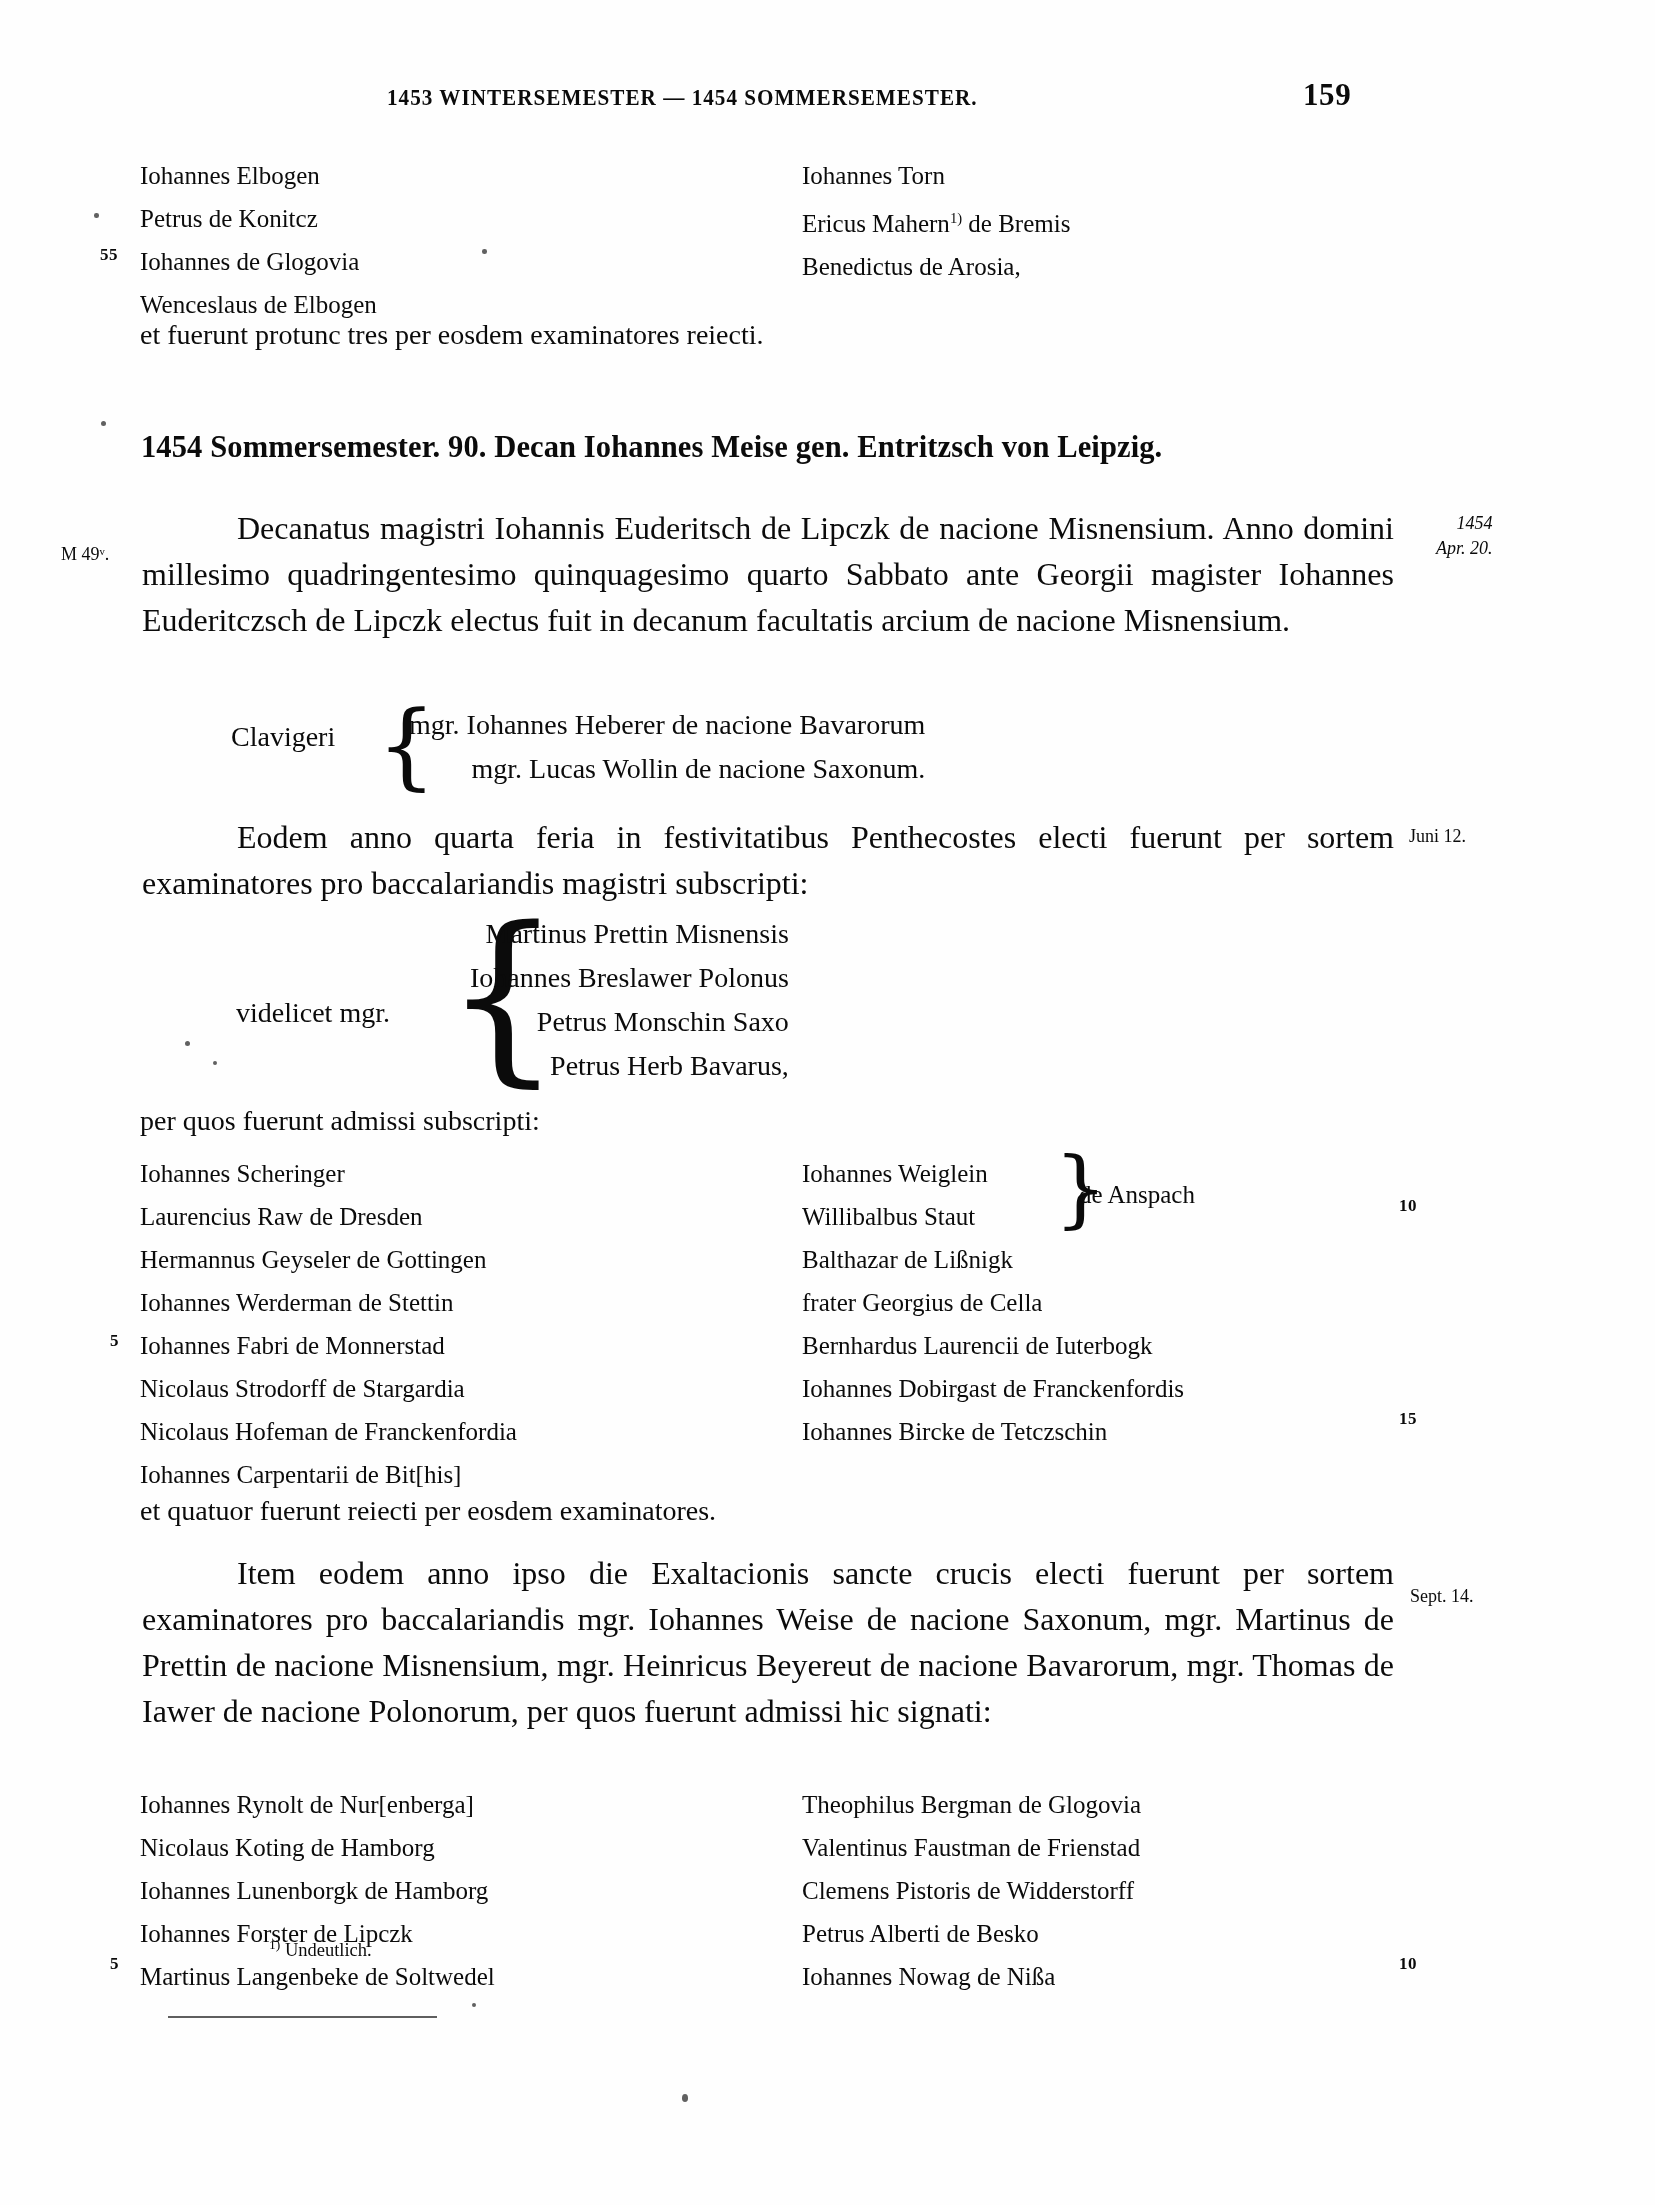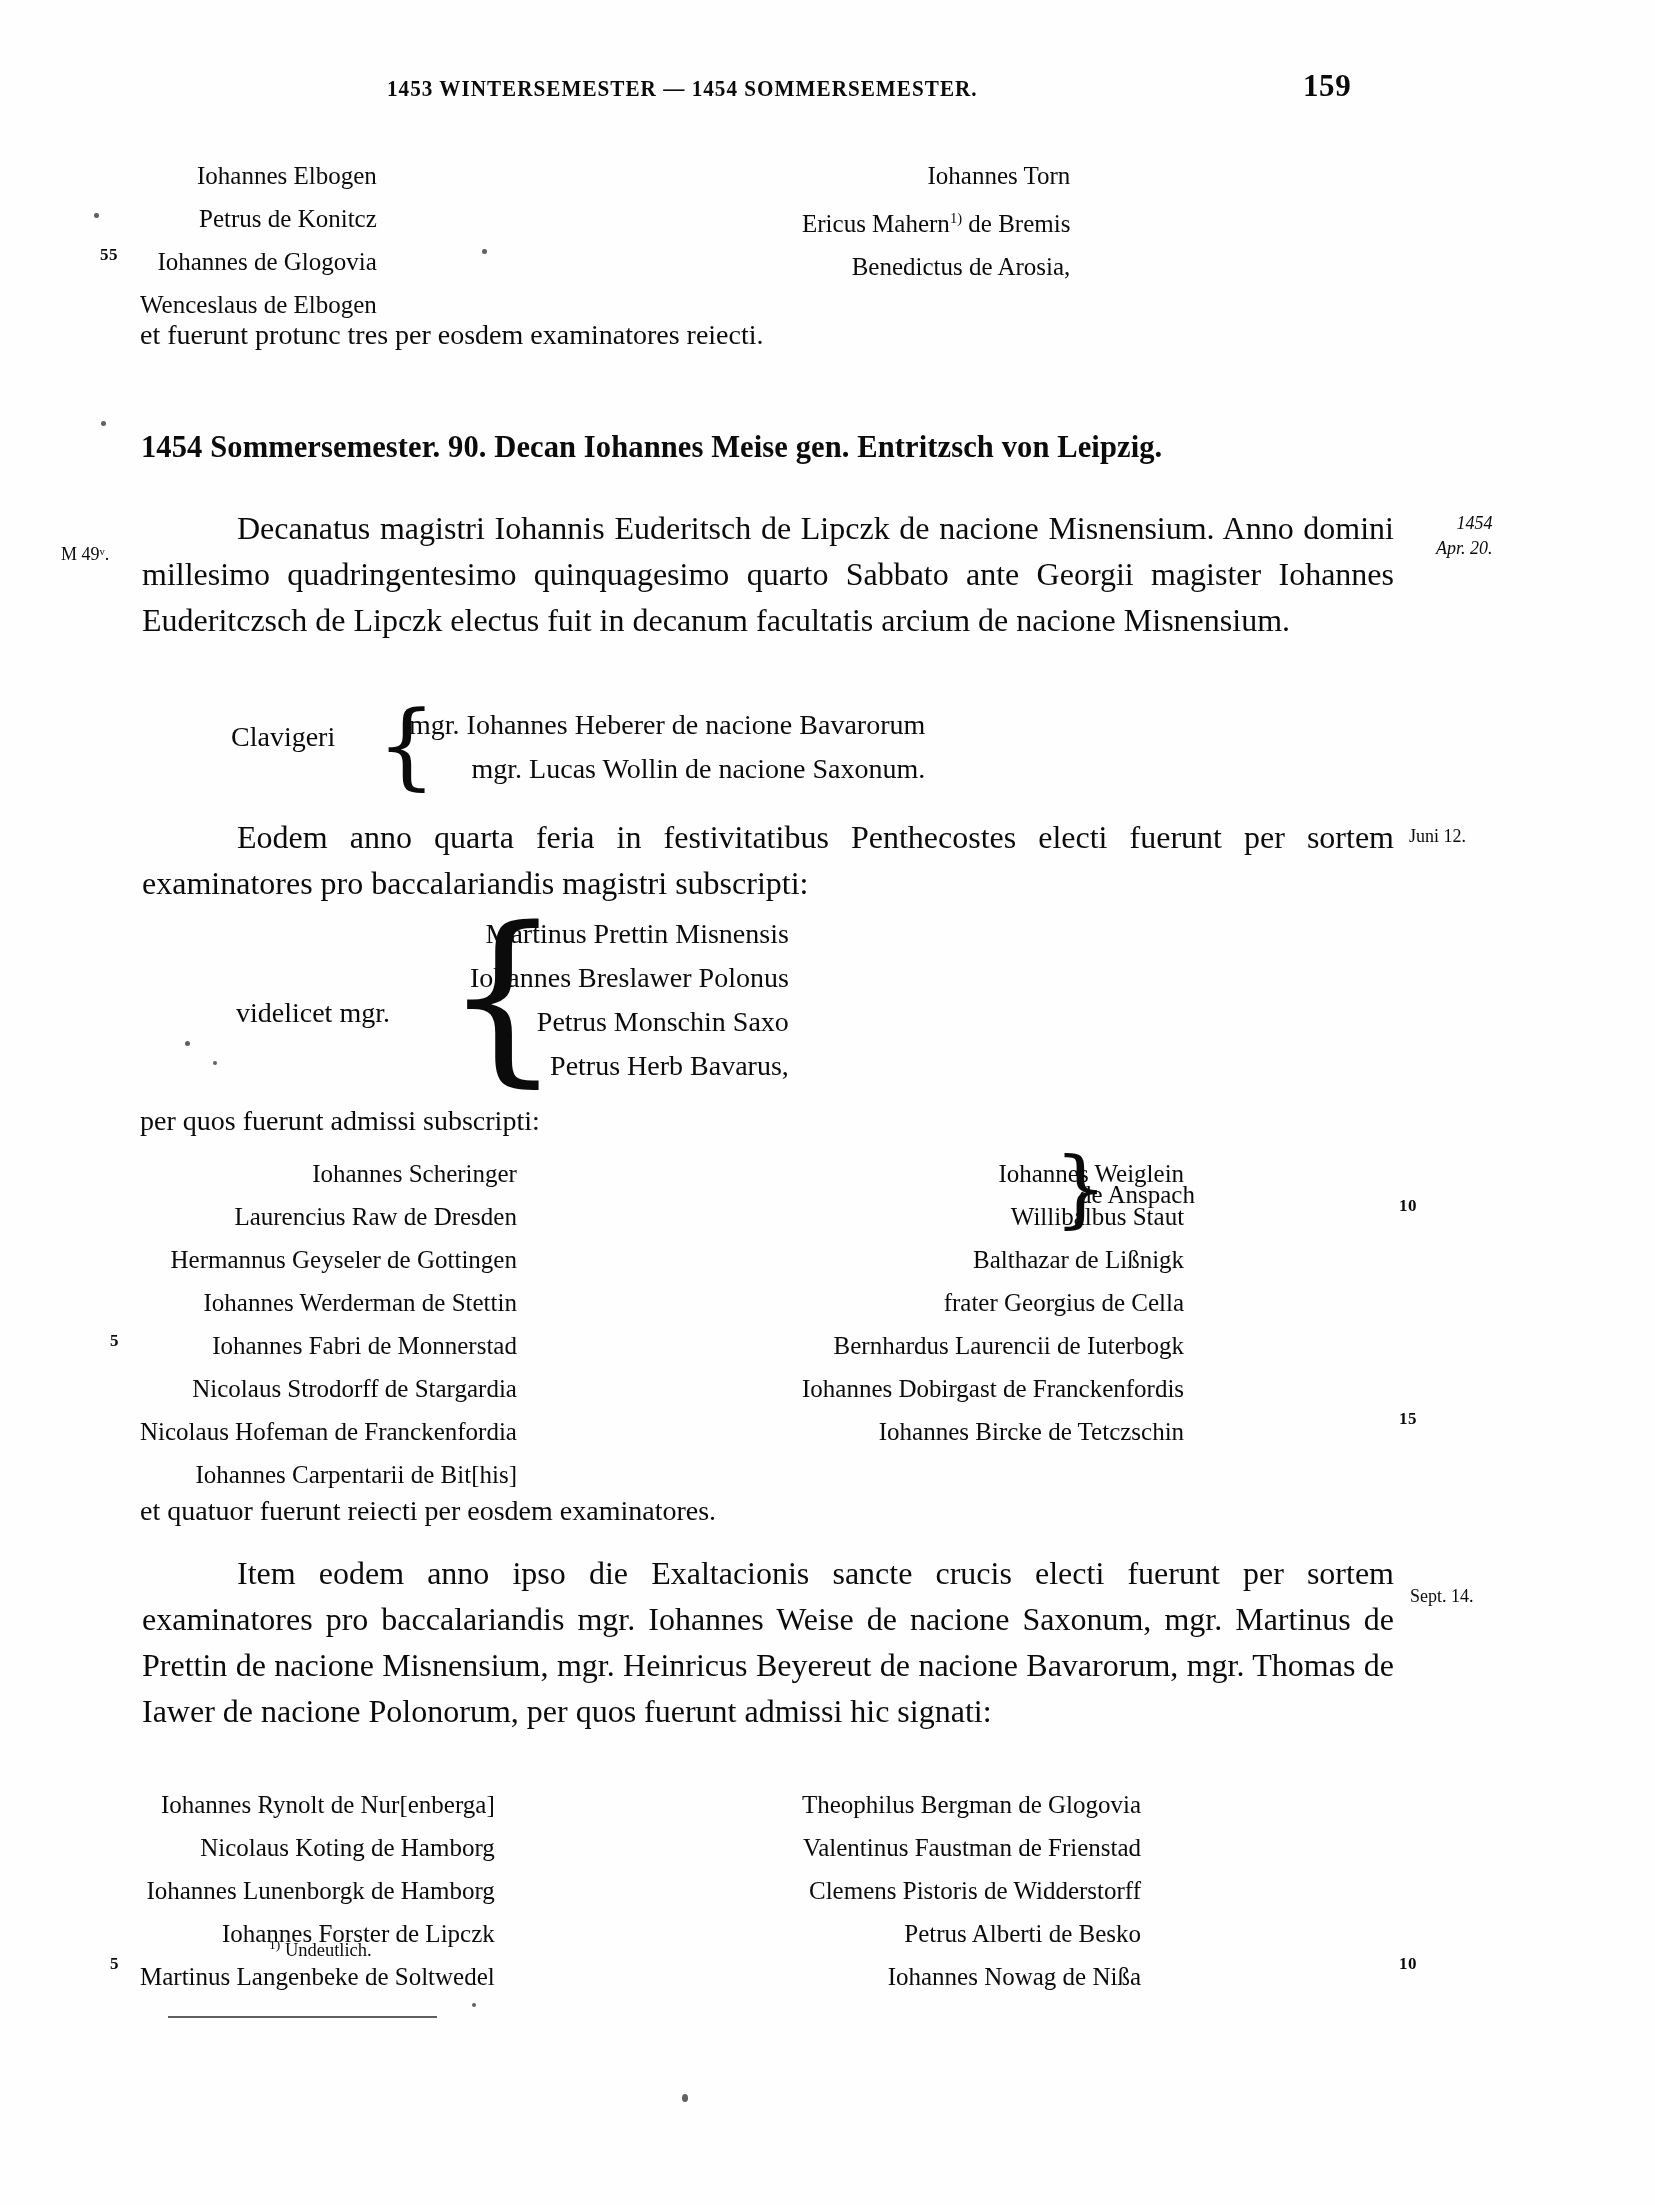--- a/index.html
+++ b/index.html
@@ -15,21 +15,21 @@
     position: relative;
     width: 1656px;
     height: 2205px;
     background: #fefefe;
     overflow: hidden;
   }
 
   
   .runhead {
     position: absolute;
-    top: 76px;
+    top: 85px;
     left: 0;
     width: 1388px;
     height: 34px;
   }
   .runhead-title {
     position: absolute;
     left: 387px;
     top: 0;
     font-size: 23px;
     letter-spacing: 1.1px;
@@ -41,21 +41,21 @@
   .runhead-page {
     position: absolute;
     left: 1303px;
     top: -7.9px;
     font-size: 31px;
     font-weight: 600;
     letter-spacing: 0.6px;
   }
 
   
-  .blk { position: absolute; text-align: right; }
+  .blk { position: absolute; }
 
   .name-line {
     font-size: 25px;
     line-height: 43px;
     white-space: nowrap;
   }
   .body-line {
     font-size: 28px;
     line-height: 45px;
     white-space: nowrap;

